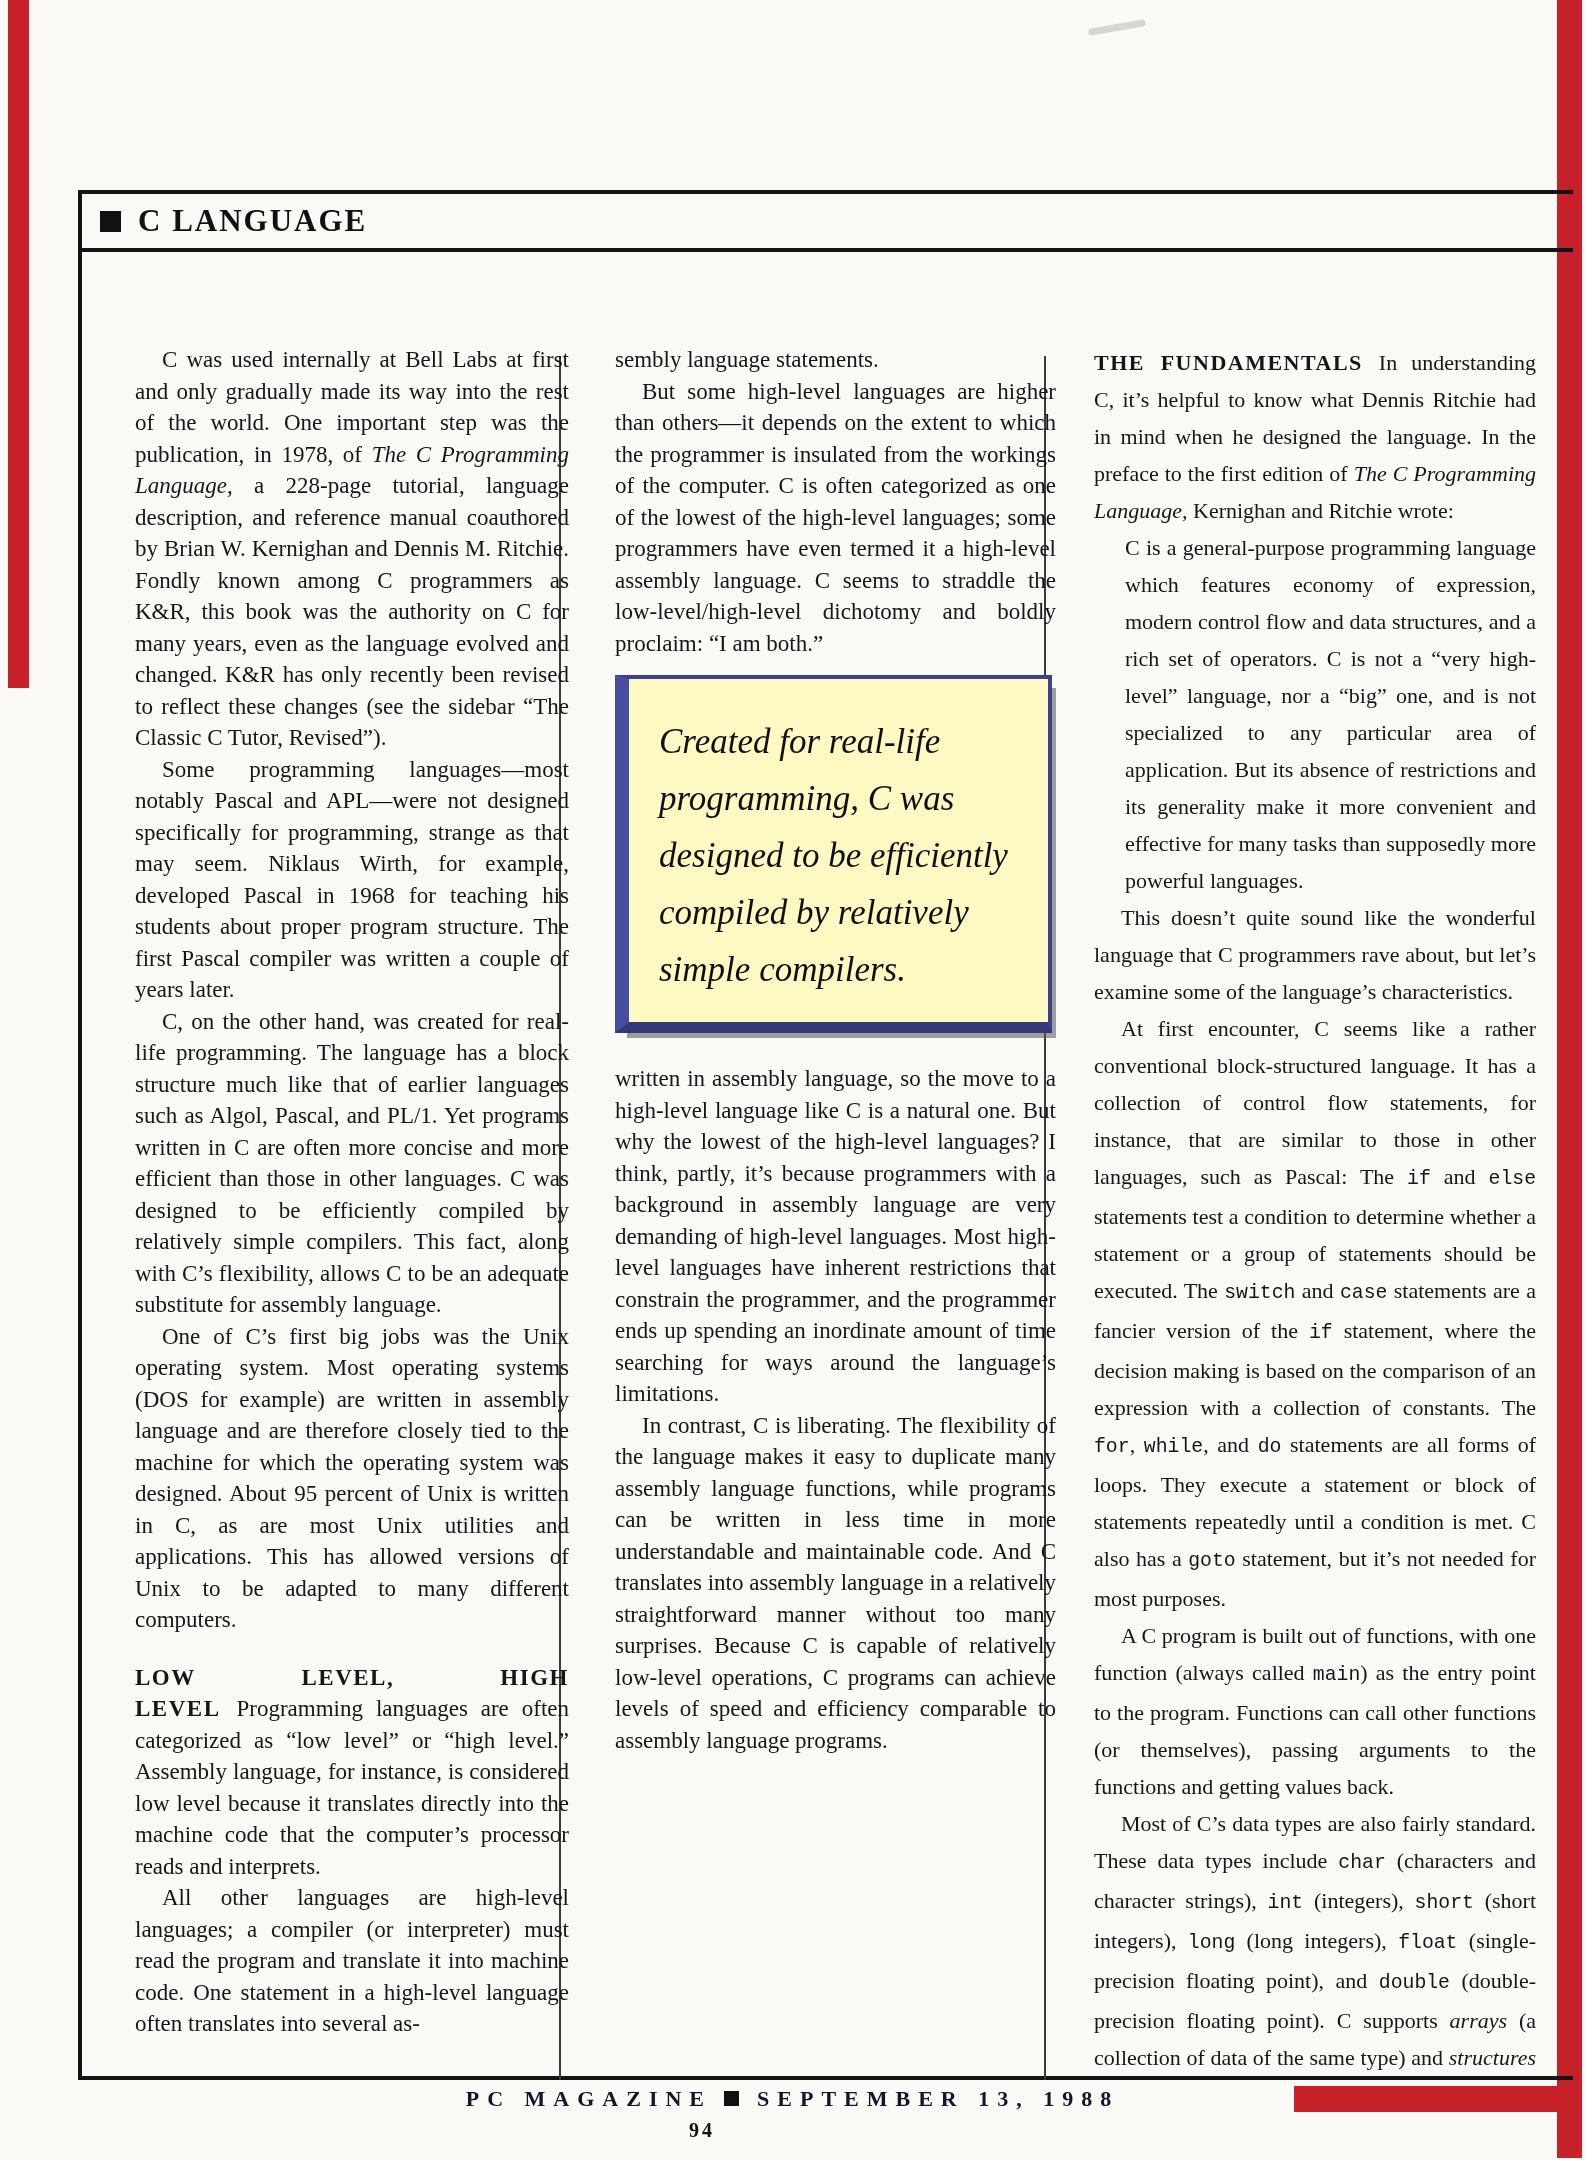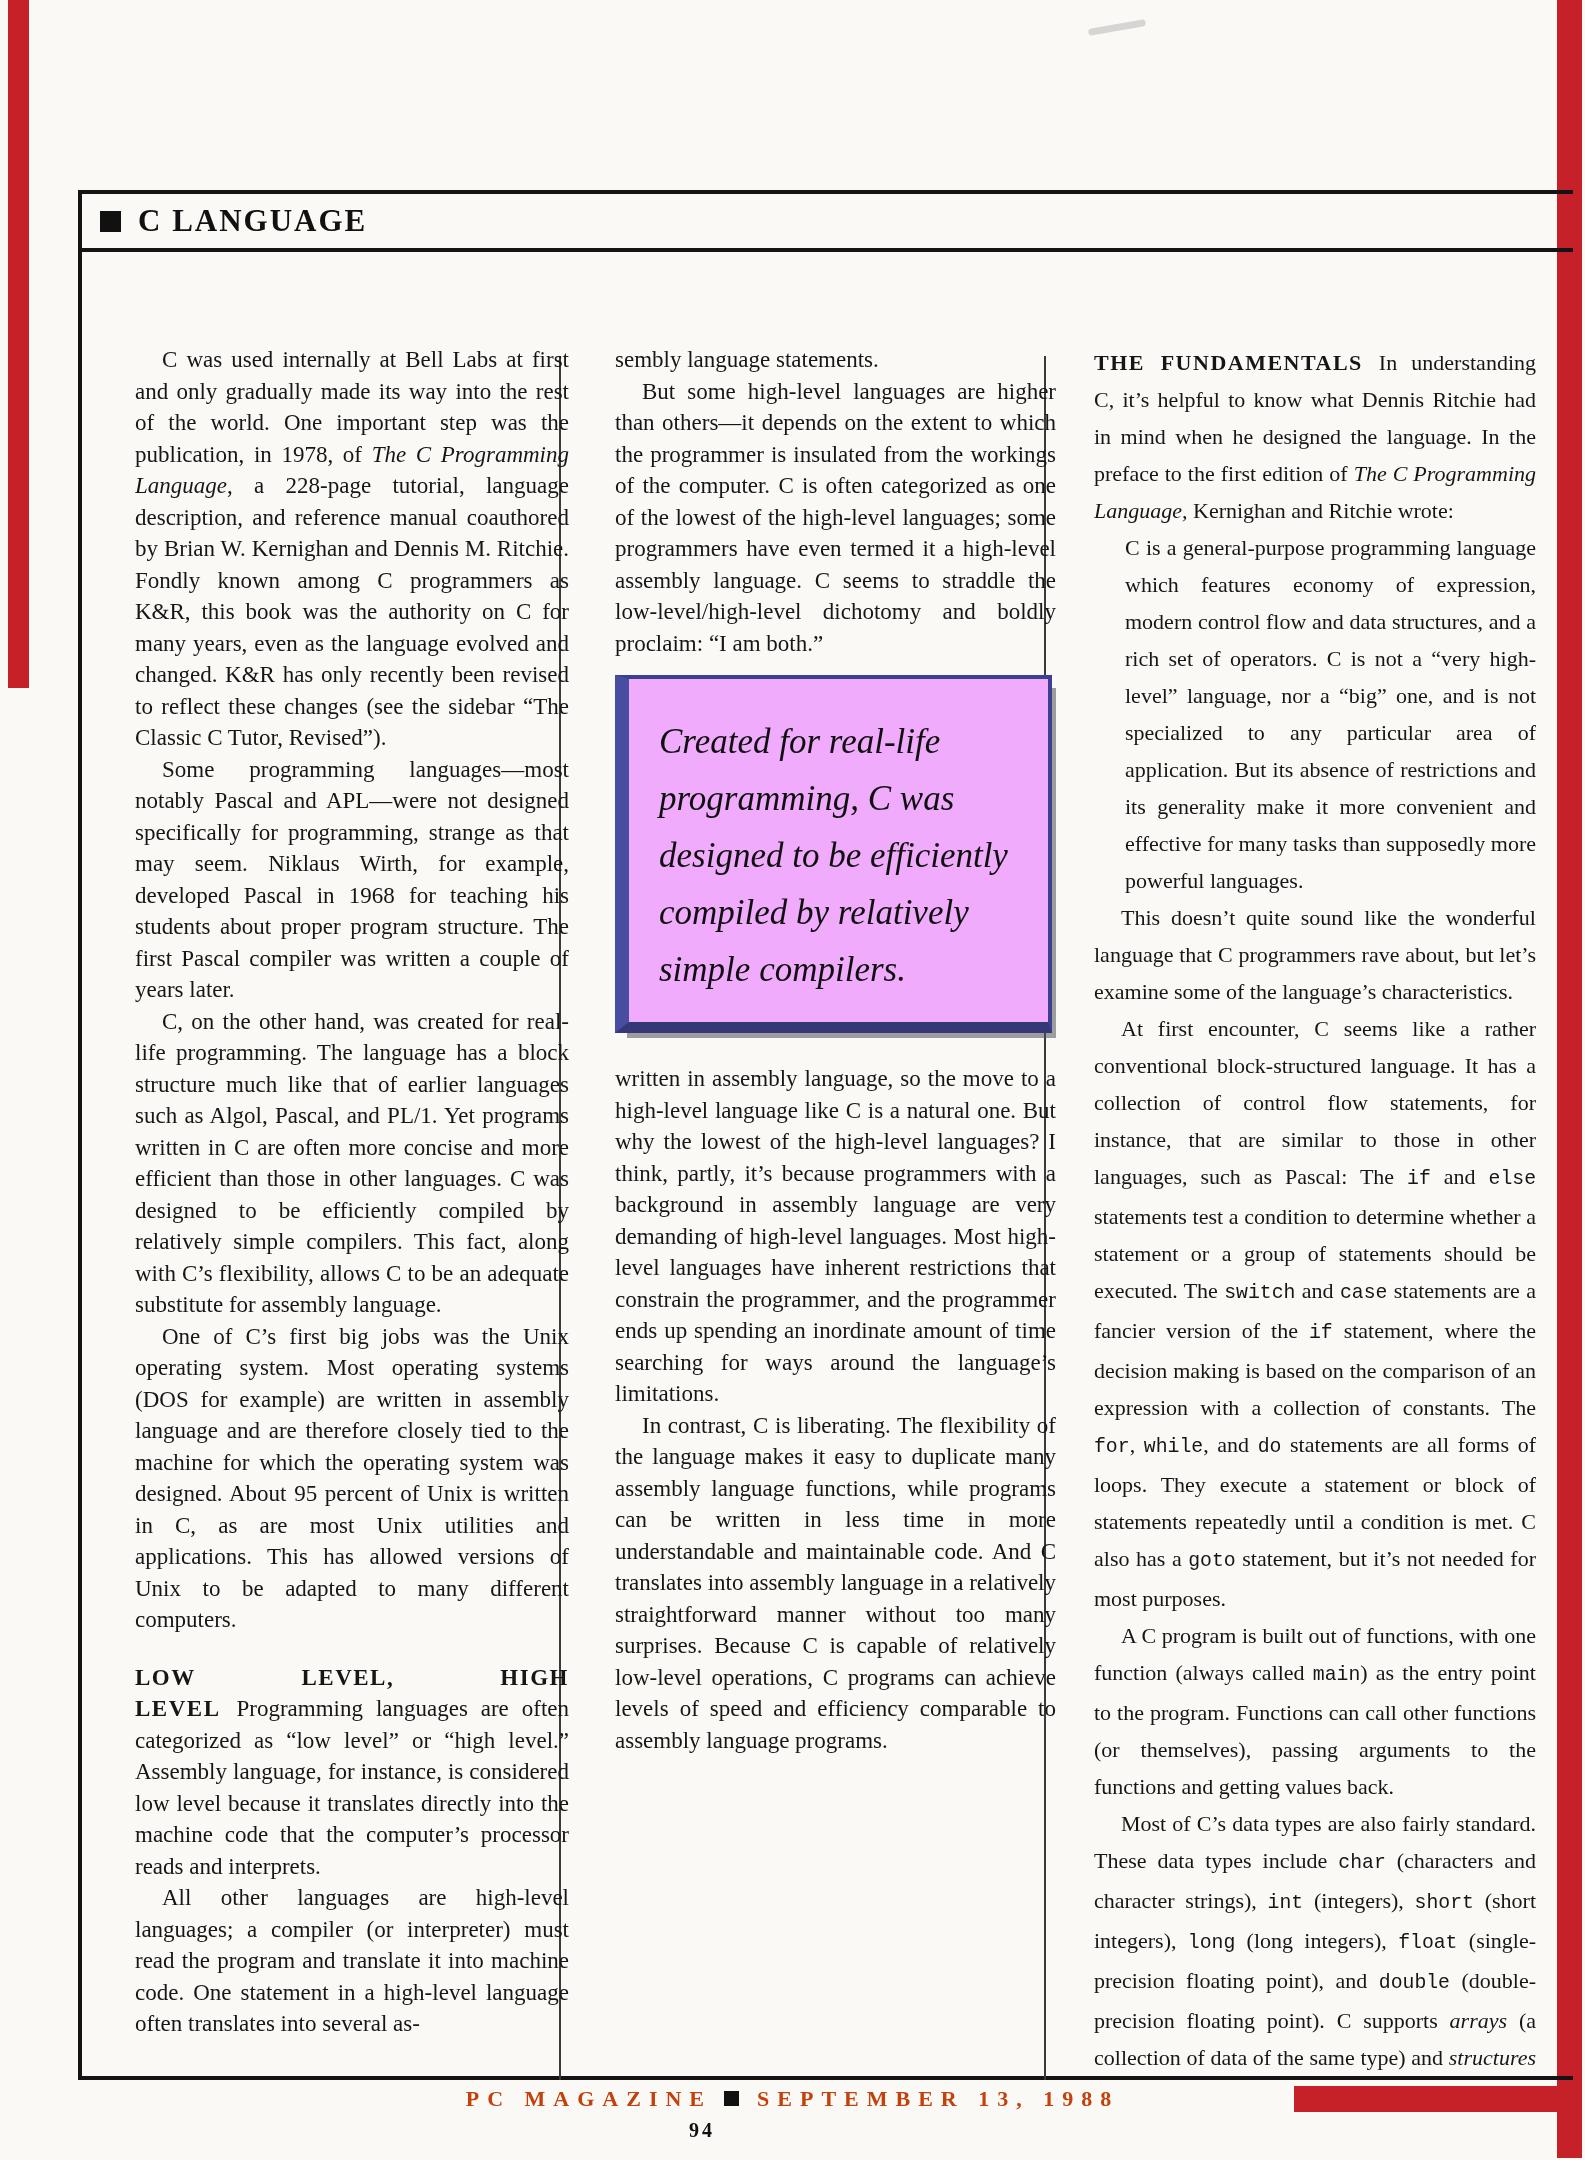--- a/index.html
+++ b/index.html
@@ -54,32 +54,32 @@
   .it{font-style:italic;}
   .mono{font-family:"Liberation Mono","DejaVu Sans Mono",monospace;font-size:0.9em;}
 
   
   .pullquote{
     margin:16px 4px 30px 0;
     border:4px solid var(--quote,#3b4090);
     border-left:14px solid #474da1;
     border-bottom:11px solid #343877;
     padding:34px 22px 24px 30px;
-    background:#f0abfc;
+    background:#fef9c3;
     box-shadow:8px 9px 0 -4px rgba(80,80,85,0.55);
     box-sizing:border-box;
   }
   .pq-text{
     font-style:italic;font-size:35px;line-height:57px;text-align:left;text-indent:0;color:#101010;
   }
 
   
   .footer-line{
     position:absolute;left:0;top:2086px;width:1585px;text-align:center;
-    font-weight:bold;font-size:22px;letter-spacing:8px;color:#c2410c;white-space:nowrap;
+    font-weight:bold;font-size:22px;letter-spacing:8px;color:#0f172a;white-space:nowrap;
   }
   .footer-sq{display:inline-block;width:15px;height:15px;background:#111;margin:0 18px 0 12px;}
   .footer-page{
     position:absolute;left:0;top:2119px;width:1404px;text-align:center;
     font-weight:bold;font-size:20px;letter-spacing:3px;color:#111;
   }
 </style>
 </head>
 <body>
 

